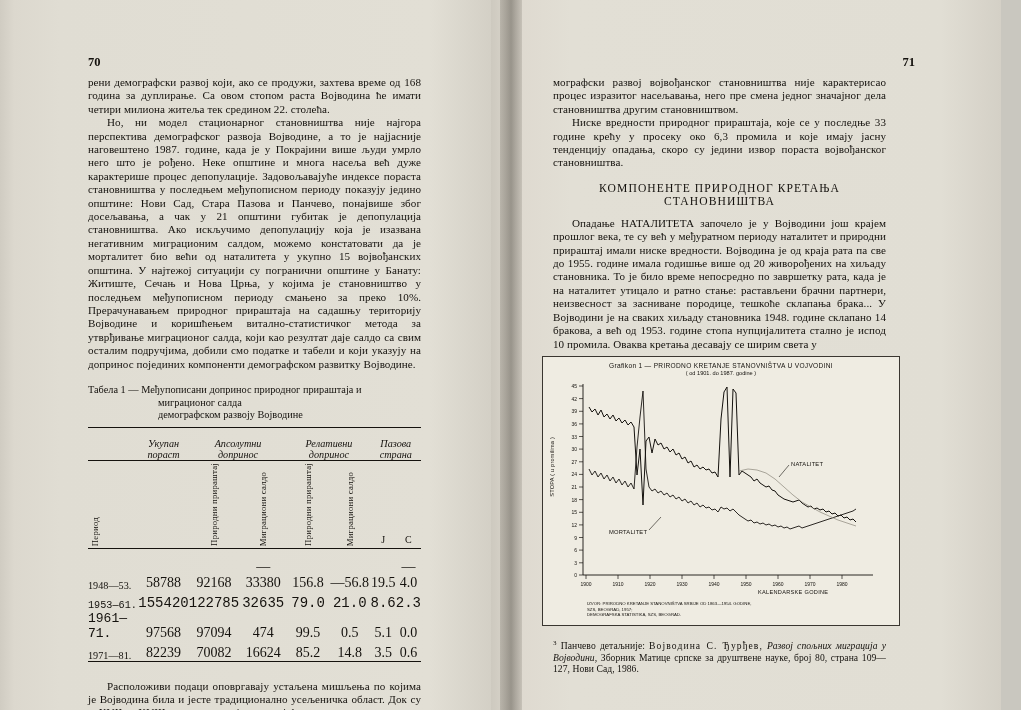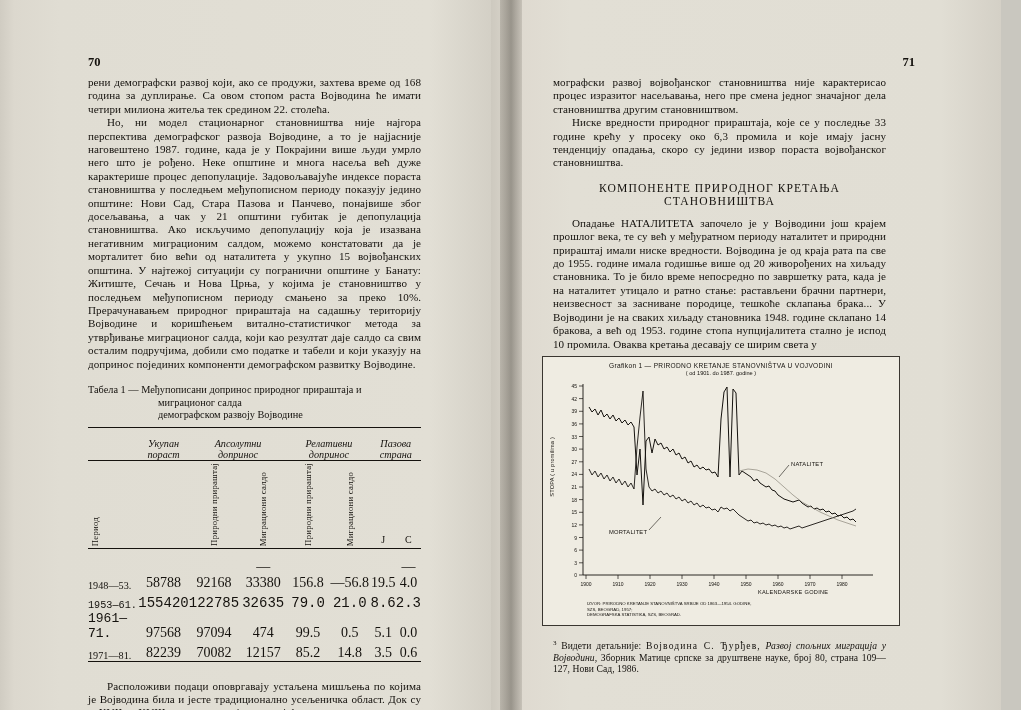--- a/index.html
+++ b/index.html
@@ -173,21 +173,21 @@
           <td class="num">474</td>
           <td class="num">99.5</td>
           <td class="num">0.5</td>
           <td class="num">5.1</td>
           <td class="num">0.0</td>
         </tr>
         <tr style="height:20px;">
           <td style="font-size:10.2px;">1971—81.</td>
           <td class="num">82239</td>
           <td class="num">70082</td>
-          <td class="num">12157</td>
+          <td class="num">16624</td>
           <td class="num">85.2</td>
           <td class="num">14.8</td>
           <td class="num">3.5</td>
           <td class="num">0.6</td>
         </tr>
         <tr>
           <td class="rule" style="height:3px;"></td>
           <td class="rule"></td>
               <td class="rule"></td>
               <td class="rule"></td>
@@ -319,21 +319,21 @@
         <div>IZVOR:  PRIRODNO KRETANJE STANOVNIŠTVA SRBIJE OD 1863—1954. GODINE,</div>
         <div>SZS, BEOGRAD, 1957;</div>
         <div>DEMOGRAFSKA STATISTIKA, SZS, BEOGRAD.</div>
       </div>
     </div>
 
     <div class="col" style="left:62px;top:638px;width:333px;">
       <div style="border-top:0;"></div>
       <p class="fn">
         <sup>3</sup>
-        <span>Видети детаљније:</span>
+        <span>Панчево детаљније:</span>
         <span class="spaced">Војводина С. Ђурђев,</span>
         <span class="ital">Развој спољних миграција у Војводини,</span>
         <span>Зборник Матице српске за друштвене науке, број 80, страна 109—127, Нови Сад, 1986.</span>
       </p>
     </div>
   </div>
 
   <div class="gutter"></div>
 </div>
 

